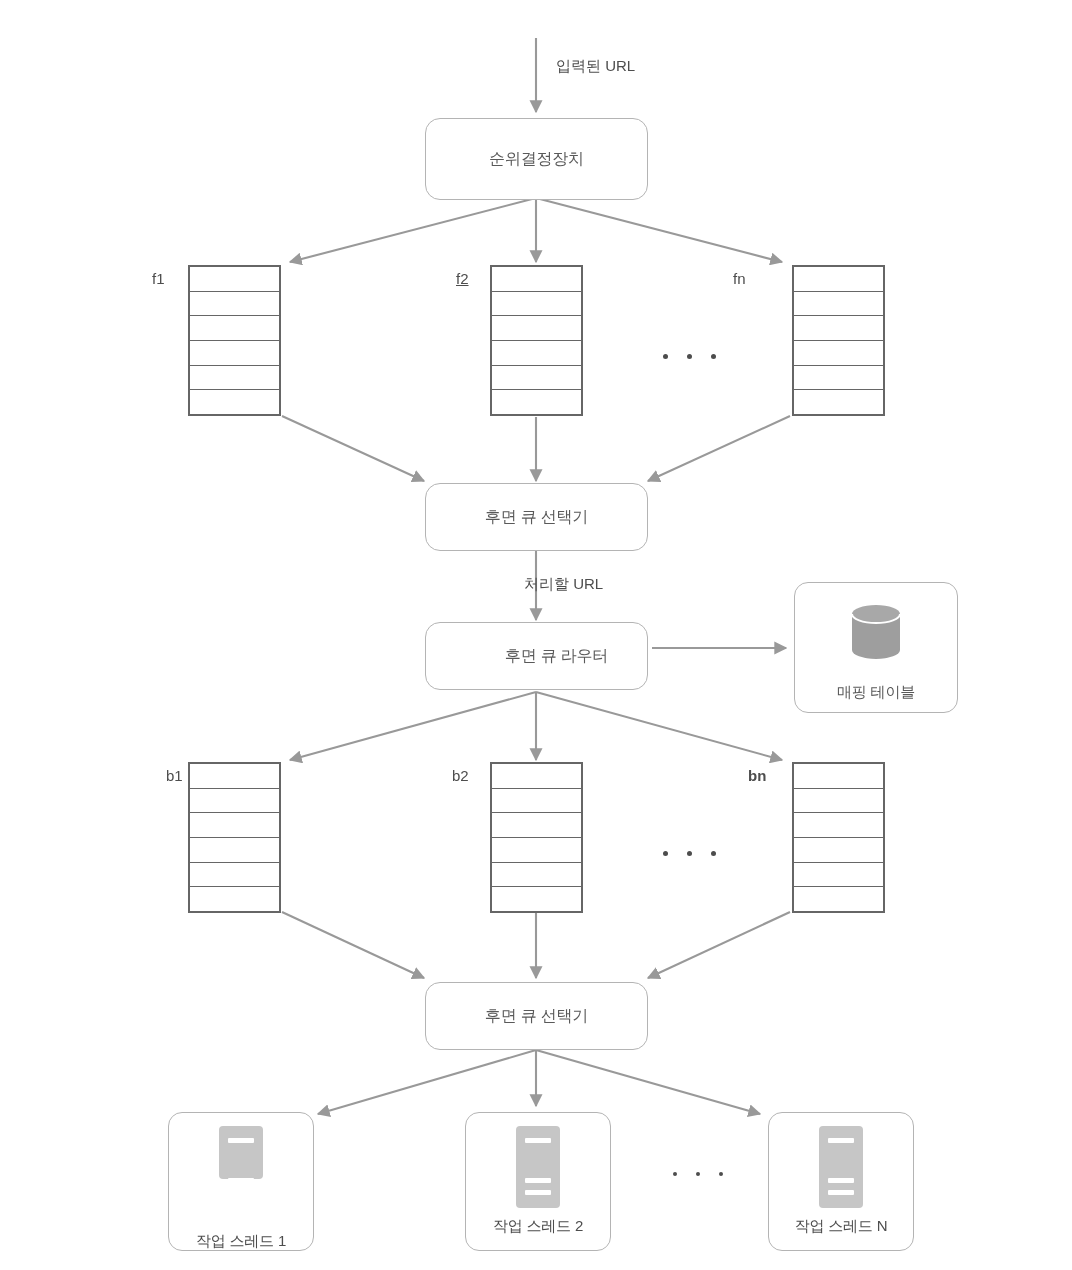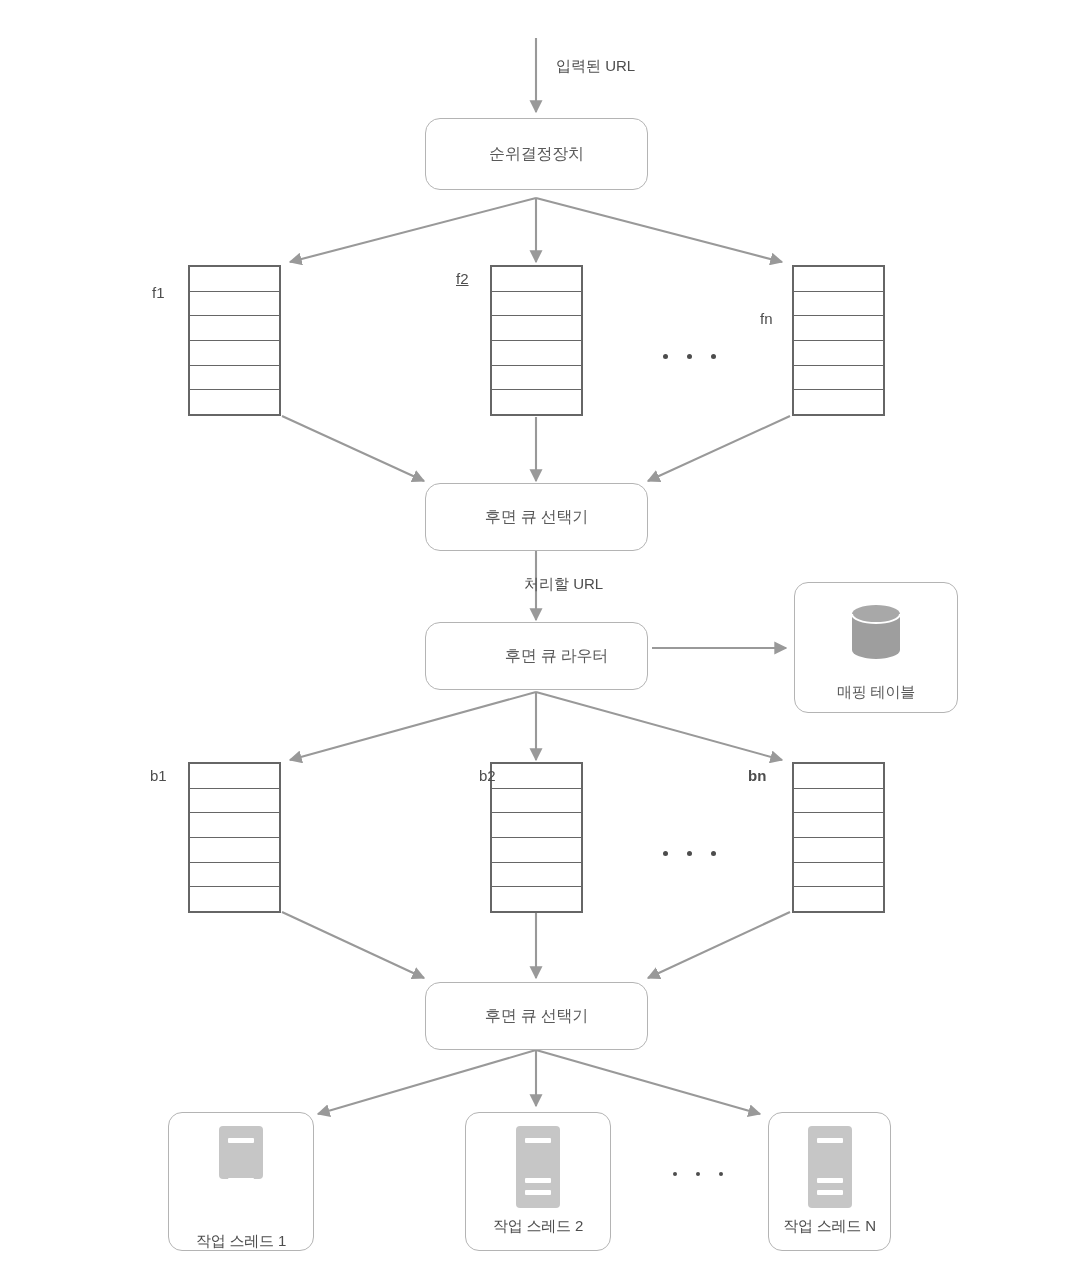--- a/index.html
+++ b/index.html
@@ -175,53 +175,53 @@
       <path d="M 536 1050 L 318 1114"></path>
       <path d="M 536 1050 L 536 1106"></path>
       <path d="M 536 1050 L 760 1114"></path>
     </g>
   </svg>
 
   <div class="edge-label" style="left:556px; top:57px;">입력된 URL</div>
 
   <div class="edge-label" style="left:524px; top:575px;">처리할 URL</div>
 
-  <div class="node node-proc" style="left:425px; top:118px; width:223px; height:72px;">
+  <div class="node node-proc" style="left:425px; top:118px; width:223px; height:82px;">
     <span class="node-label">순위결정장치</span>
   </div>
 
   <div class="queue" style="left:188px; top:265px; width:93px; height:151px;">
     <div class="queue-cell"></div>
     <div class="queue-cell"></div>
     <div class="queue-cell"></div>
     <div class="queue-cell"></div>
     <div class="queue-cell"></div>
     <div class="queue-cell"></div>
   </div>
-  <div class="queue-name" style="left:152px; top:284px;">f1</div>
+  <div class="queue-name" style="left:152px; top:270px;">f1</div>
 
   <div class="queue" style="left:490px; top:265px; width:93px; height:151px;">
     <div class="queue-cell"></div>
     <div class="queue-cell"></div>
     <div class="queue-cell"></div>
     <div class="queue-cell"></div>
     <div class="queue-cell"></div>
     <div class="queue-cell"></div>
   </div>
   <div class="queue-name" style="left:456px; top:270px;text-decoration:underline;">f2</div>
 
   <div class="queue" style="left:792px; top:265px; width:93px; height:151px;">
     <div class="queue-cell"></div>
     <div class="queue-cell"></div>
     <div class="queue-cell"></div>
     <div class="queue-cell"></div>
     <div class="queue-cell"></div>
     <div class="queue-cell"></div>
   </div>
-  <div class="queue-name" style="left:760px; top:270px;margin-top:40px;">fn</div>
+  <div class="queue-name" style="left:733px; top:270px;">fn</div>
 
   <div class="dots" style="left:663px; top:354px;">
     <span class="dot"></span>
     <span class="dot"></span>
     <span class="dot"></span>
   </div>
 
   <div class="node node-proc" style="left:425px; top:483px; width:223px; height:68px;">
     <span class="node-label">후면 큐 선택기</span>
   </div>
@@ -240,31 +240,31 @@
   </div>
 
   <div class="queue" style="left:188px; top:762px; width:93px; height:151px;">
     <div class="queue-cell"></div>
     <div class="queue-cell"></div>
     <div class="queue-cell"></div>
     <div class="queue-cell"></div>
     <div class="queue-cell"></div>
     <div class="queue-cell"></div>
   </div>
-  <div class="queue-name" style="left:150px; top:767px;">b1</div>
+  <div class="queue-name" style="left:166px; top:767px;">b1</div>
 
   <div class="queue" style="left:490px; top:762px; width:93px; height:151px;">
     <div class="queue-cell"></div>
     <div class="queue-cell"></div>
     <div class="queue-cell"></div>
     <div class="queue-cell"></div>
     <div class="queue-cell"></div>
     <div class="queue-cell"></div>
   </div>
-  <div class="queue-name" style="left:479px; top:767px;">b2</div>
+  <div class="queue-name" style="left:452px; top:767px;">b2</div>
 
   <div class="queue" style="left:792px; top:762px; width:93px; height:151px;">
     <div class="queue-cell"></div>
     <div class="queue-cell"></div>
     <div class="queue-cell"></div>
     <div class="queue-cell"></div>
     <div class="queue-cell"></div>
     <div class="queue-cell"></div>
   </div>
   <div class="queue-name" style="left:748px; top:767px;font-weight:bold;">bn</div>
@@ -290,21 +290,21 @@
 
   <div class="node node-worker" style="left:465px; top:1112px; width:146px; height:139px;">
     <div class="server-icon">
       <span class="bar b1"></span>
       <span class="bar b2"></span>
       <span class="bar b3"></span>
     </div>
     <span class="node-label">작업 스레드 2</span>
   </div>
 
-  <div class="node node-worker" style="left:768px; top:1112px; width:123px; height:139px;">
+  <div class="node node-worker" style="left:768px; top:1112px; width:146px; height:139px;">
     <div class="server-icon">
       <span class="bar b1"></span>
       <span class="bar b2"></span>
       <span class="bar b3"></span>
     </div>
     <span class="node-label">작업 스레드 N</span>
   </div>
 
   <div class="dots small" style="left:673px; top:1172px;">
     <span class="dot"></span>

